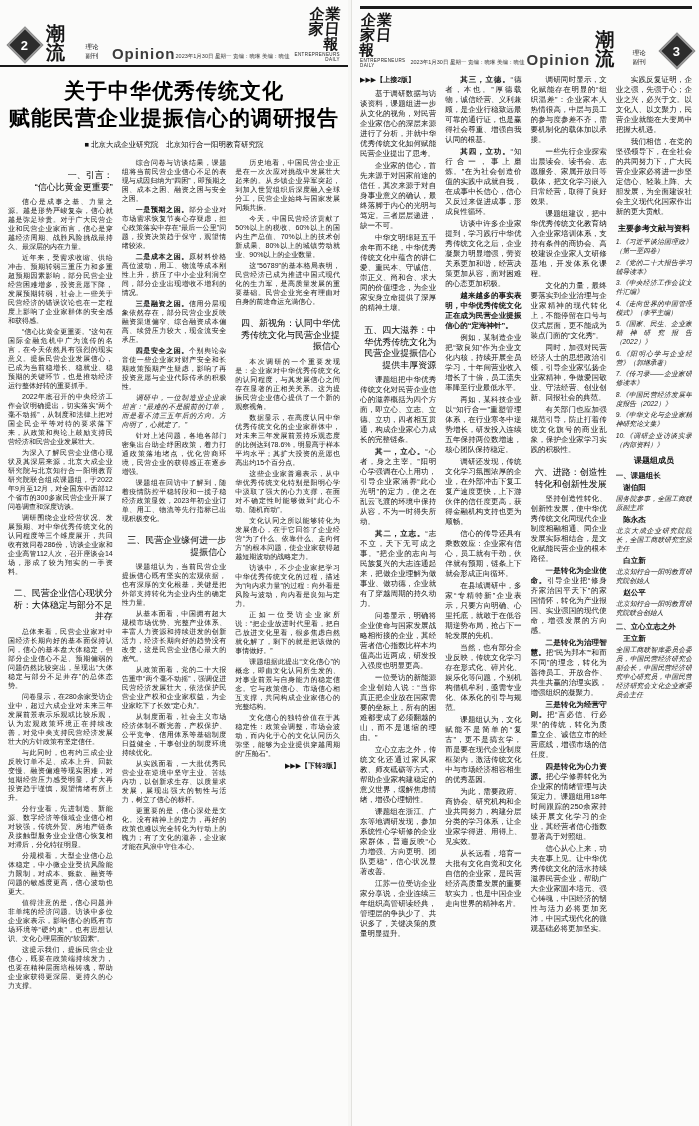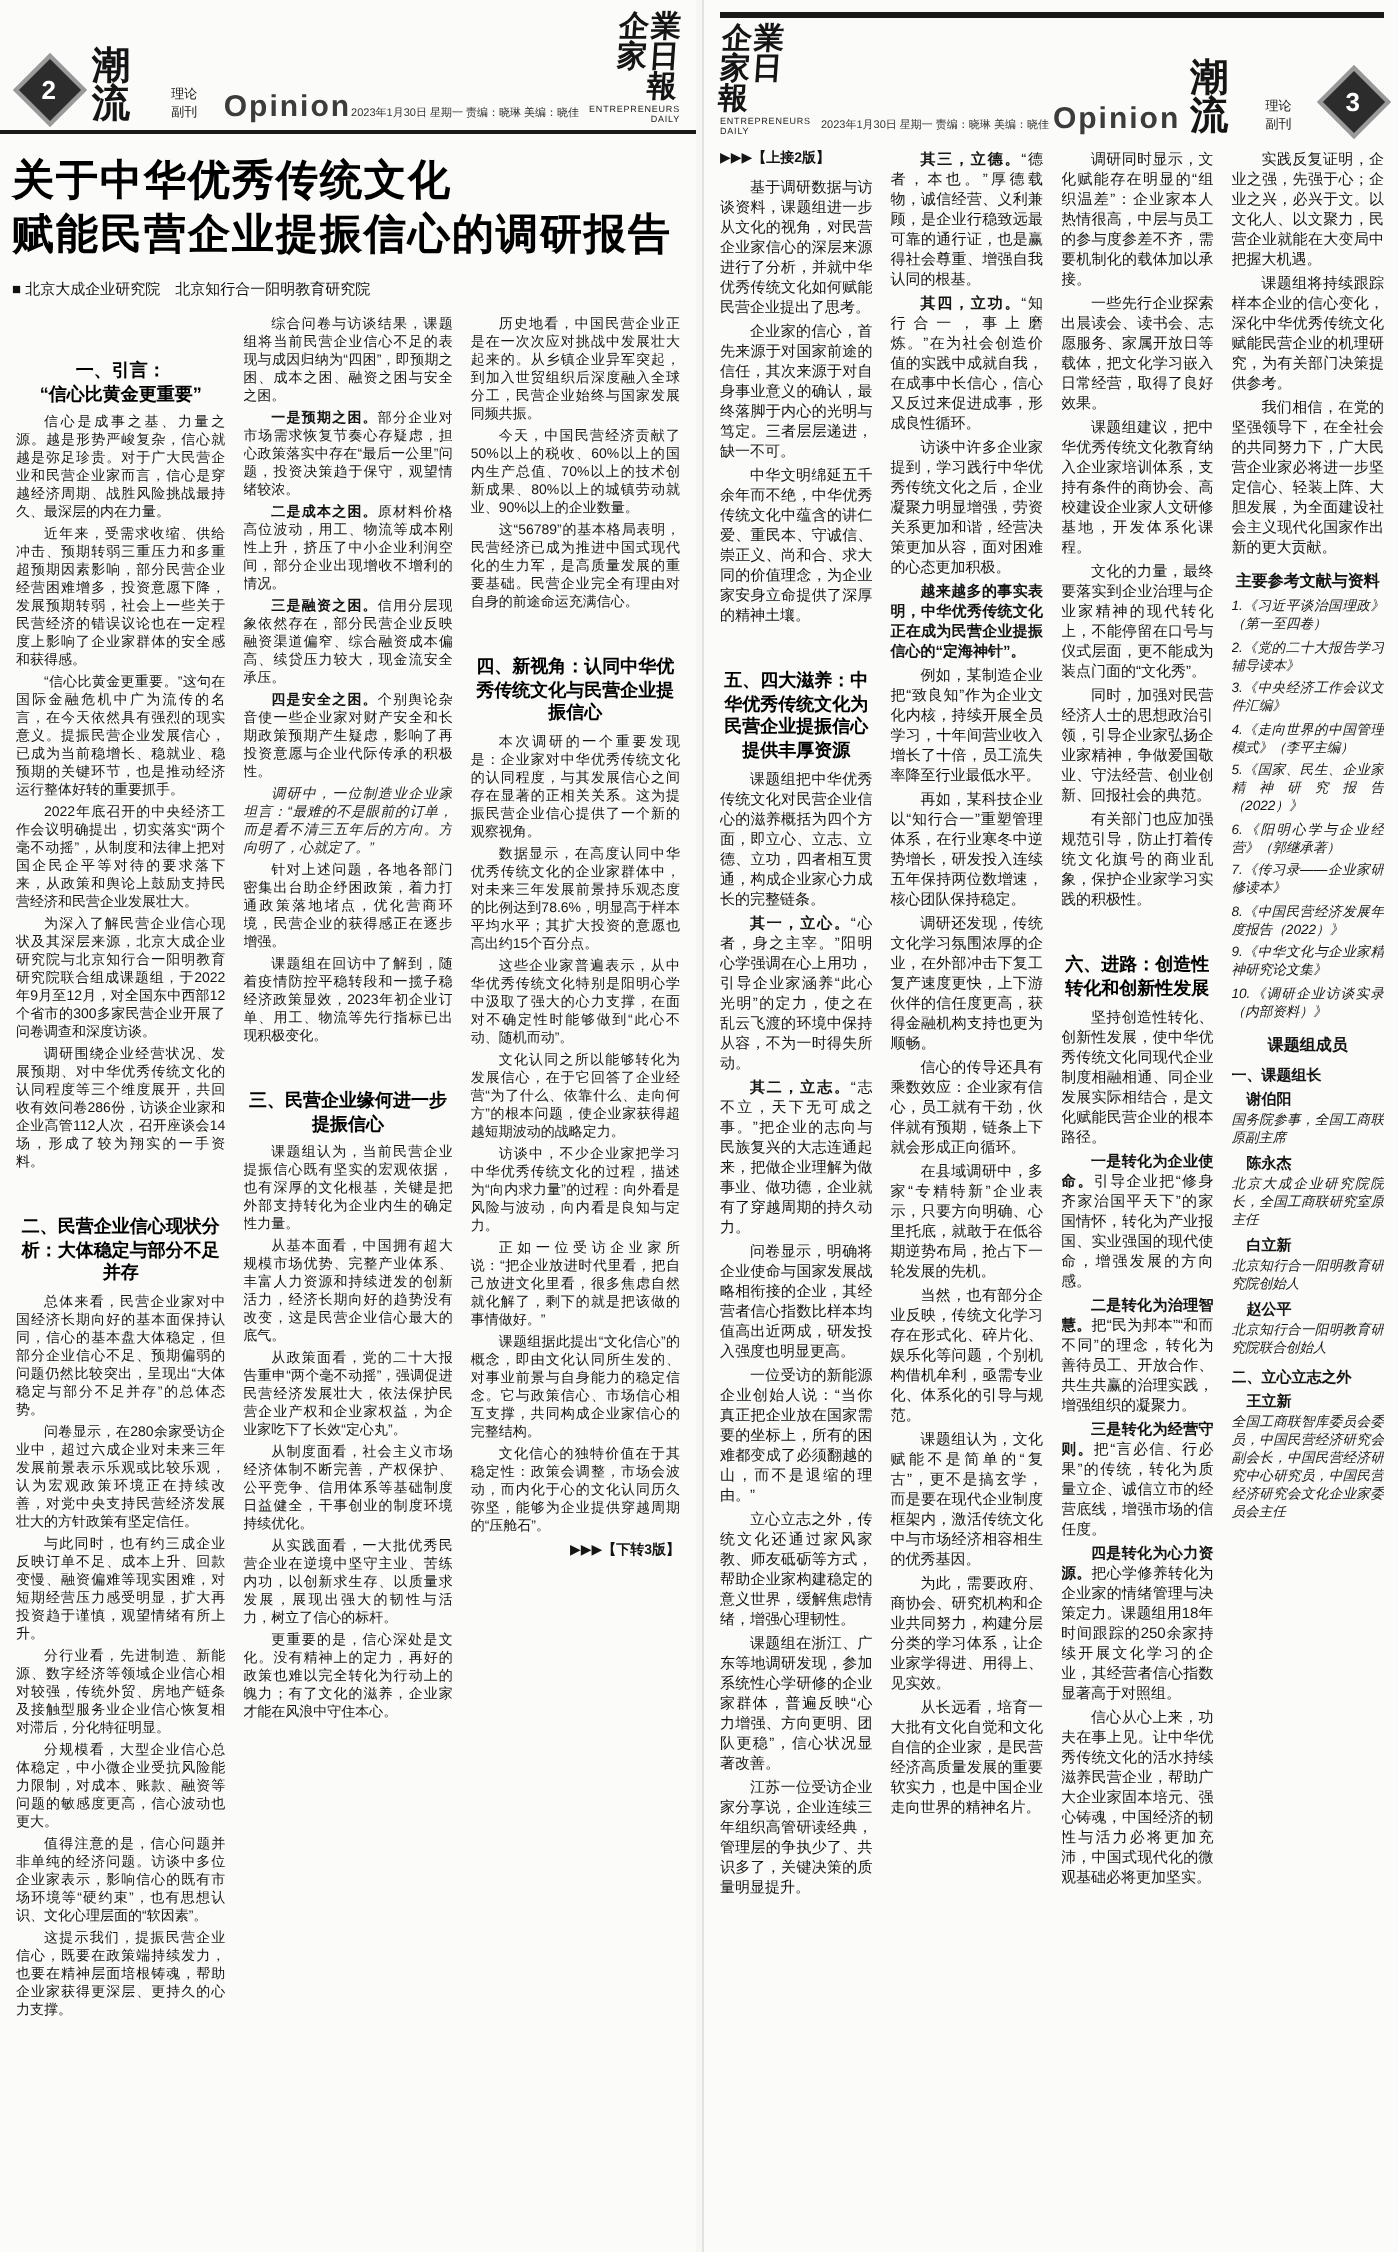--- a/index.html
+++ b/index.html
@@ -27,36 +27,36 @@
     font-family:Liberation Sans, sans-serif;}
   .mast{margin-left:auto;text-align:right;display:flex;align-items:flex-end;gap:5px;}
   .mastL{margin-right:auto;text-align:left;display:flex;align-items:flex-end;gap:5px;}
   .dateline{font-size:5.5px;color:#333;margin-bottom:2px;white-space:nowrap;}
   .logoBox{line-height:1;}
   .logoCn{font-family:"Liberation Serif","DejaVu Serif",serif;font-weight:900;
     font-size:15px;letter-spacing:1px;transform:skewX(-4deg);}
   .logoEn{font-size:4.5px;letter-spacing:.4px;color:#222;margin-top:1px;}
 
   
-  .headlineWrap{text-align:left;margin:10px 6px 0 6px;}
+  .headlineWrap{text-align:center;margin:10px 6px 0 6px;}
   .headline{font-size:21px;line-height:27px;font-weight:900;letter-spacing:1px;color:#000;}
   .byline{font-size:7.5px;margin-top:9px;color:#111;}
 
   
   .cols{display:flex;gap:9px;padding:0 8px;margin-top:8px;}
   .col{flex:1 1 0;overflow:hidden;text-align:justify;}
   #pageL .col{height:938px;font-size:7px;line-height:9px;}
   #pageR .cols{margin-top:4px;}
   #pageR .col{height:1052px;font-size:7.5px;line-height:10px;}
   .col p{margin:0 0 2px 0;text-indent:2em;}
   .col p.cont{text-indent:0;font-weight:bold;font-size:7px;}
   #pageL p.cont{text-align:right;margin-top:3px;}
   #pageR p.cont{text-align:left;margin-bottom:4px;}
-  .col h3{font-size:9px;line-height:11.5px;font-weight:700;margin:22px 0 4px 0;
-    text-indent:0;white-space:pre-line;text-align:center;color:#000;}
+  .col h3{font-size:9px;line-height:11.5px;font-weight:400;margin:12px 0 4px 0;
+    text-indent:0;white-space:pre-line;text-align:right;color:#000;}
   .col h4{font-size:8px;font-weight:700;margin:7px 0 3px 0;text-align:center;}
   .col h5{font-size:7.5px;font-weight:bold;margin:5px 0 2px 0;text-align:left;}
   .col p.q{font-style:italic;color:#222;}
   .col p.pb{font-weight:bold;}
   .col p.ref{font-style:italic;font-size:6.8px;line-height:9px;text-indent:0;
     margin-bottom:2.5px;}
   .col p.nm{font-weight:bold;text-indent:1em;margin-bottom:1px;}
   .col p.rl{font-style:italic;font-size:6.8px;line-height:9px;text-indent:0;margin-bottom:3px;}
 </style>
 </head>
@@ -197,21 +197,20 @@
         <h3 class="h">六、进路：创造性转化和创新性发展</h3>
         <p class="p">坚持创造性转化、创新性发展，使中华优秀传统文化同现代企业制度相融相通、同企业发展实际相结合，是文化赋能民营企业的根本路径。</p>
         <p class="lp"><b>一是转化为企业使命。</b>引导企业把“修身齐家治国平天下”的家国情怀，转化为产业报国、实业强国的现代使命，增强发展的方向感。</p>
         <p class="lp"><b>二是转化为治理智慧。</b>把“民为邦本”“和而不同”的理念，转化为善待员工、开放合作、共生共赢的治理实践，增强组织的凝聚力。</p>
         <p class="lp"><b>三是转化为经营守则。</b>把“言必信、行必果”的传统，转化为质量立企、诚信立市的经营底线，增强市场的信任度。</p>
         <p class="lp"><b>四是转化为心力资源。</b>把心学修养转化为企业家的情绪管理与决策定力。课题组用18年时间跟踪的250余家持续开展文化学习的企业，其经营者信心指数显著高于对照组。</p>
         <p class="p">信心从心上来，功夫在事上见。让中华优秀传统文化的活水持续滋养民营企业，帮助广大企业家固本培元、强心铸魂，中国经济的韧性与活力必将更加充沛，中国式现代化的微观基础必将更加坚实。</p>
       </div>
       <div class="col">
         <p class="p">实践反复证明，企业之强，先强于心；企业之兴，必兴于文。以文化人、以文聚力，民营企业就能在大变局中把握大机遇。</p>
-        <p class="p">课题组将持续跟踪样本企业的信心变化，深化中华优秀传统文化赋能民营企业的机理研究，为有关部门决策提供参考。</p>
         <p class="p">我们相信，在党的坚强领导下，在全社会的共同努力下，广大民营企业家必将进一步坚定信心、轻装上阵、大胆发展，为全面建设社会主义现代化国家作出新的更大贡献。</p>
         <h4 class="h2">主要参考文献与资料</h4>
         <p class="ref">1.《习近平谈治国理政》（第一至四卷）</p>
         <p class="ref">2.《党的二十大报告学习辅导读本》</p>
         <p class="ref">3.《中央经济工作会议文件汇编》</p>
         <p class="ref">4.《走向世界的中国管理模式》（李平主编）</p>
         <p class="ref">5.《国家、民生、企业家精神研究报告（2022）》</p>
         <p class="ref">6.《阳明心学与企业经营》（郭继承著）</p>
         <p class="ref">7.《传习录——企业家研修读本》</p>
         <p class="ref">8.《中国民营经济发展年度报告（2022）》</p>

